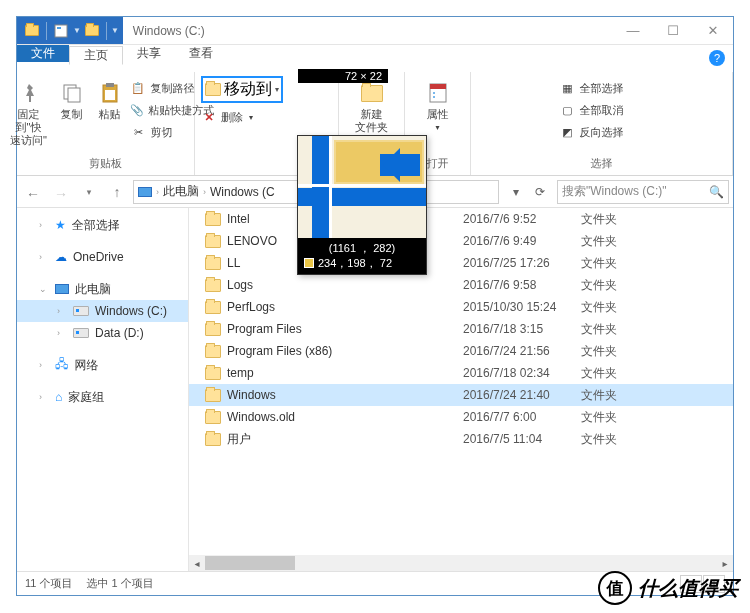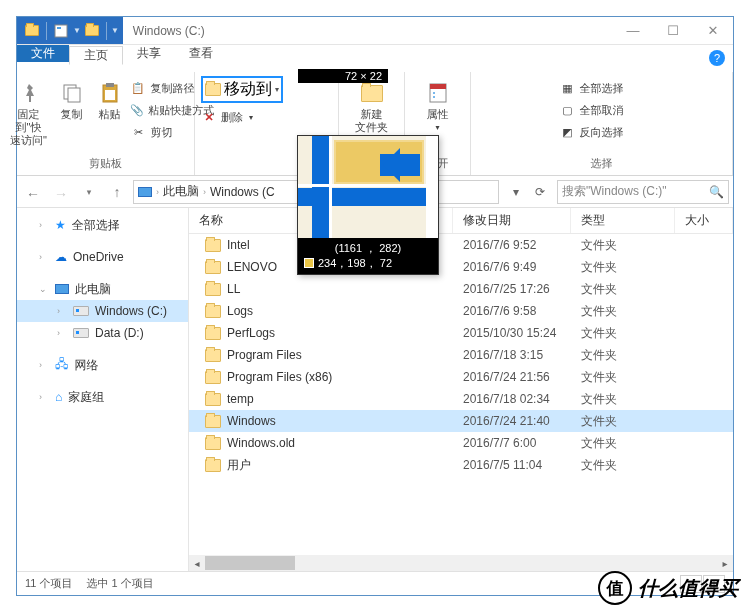--- a/index.html
+++ b/index.html
@@ -60,21 +60,21 @@
 .scroll-h .arr { width: 16px; height: 16px; display: flex; align-items: center; justify-content: center; color: #666; font-size: 10px; }
 .scroll-h .arr.right { margin-left: auto; }
 .statusbar { height: 24px; border-top: 1px solid #e1e1e1; display: flex; align-items: center; font-size: 11px; color: #555; padding: 0 8px; gap: 14px; }
 .viewbtns { margin-left: auto; display: flex; gap: 1px; }
 .viewbtns div { width: 22px; height: 18px; border: 1px solid #d0d0d0; display: flex; align-items: center; justify-content: center; font-size: 10px; color: #666; }
 .fic { width: 16px; height: 13px; background: #ffe29a; border: 1px solid #e0b85a; border-radius: 1px; position: relative; flex-shrink: 0; }
 .fic::before { content: ""; position: absolute; top: -3px; left: 0; width: 7px; height: 3px; background: #ffe29a; border: 1px solid #e0b85a; border-bottom: none; border-radius: 1px 1px 0 0; }
 .drive-ic { width: 16px; height: 10px; background: #e9e9e9; border: 1px solid #b0b0b0; border-radius: 1px; position: relative; }
 .drive-ic::after { content: ""; position: absolute; left: 2px; top: 2px; width: 3px; height: 3px; background: #1e90ff; }
 .pc-ic { width: 14px; height: 10px; background: #4da0e6; border: 1px solid #2a6ec0; }
-.zoom-overlay { position: absolute; left: 297px; top: 135px; width: 142px; background: #fff; border: 1px solid #333; box-shadow: 2px 2px 6px rgba(0,0,0,.25); z-index: 50; }
+.zoom-overlay { position: absolute; left: 297px; top: 135px; width: 130px; background: #fff; border: 1px solid #333; box-shadow: 2px 2px 6px rgba(0,0,0,.25); z-index: 50; }
 .zoom-img { width: 128px; height: 102px; background: #f5f0e0; position: relative; overflow: hidden; }
 .zoom-img .hbar { position: absolute; height: 18px; background: #0a6bd6; left: 0; right: 0; }
 .zoom-img .vbar { position: absolute; width: 18px; background: #0a6bd6; top: 0; bottom: 0; }
 .zoom-img .fbox { position: absolute; background: #ecc964; border: 2px solid #f2d88e; }
 .zoom-img .arrow { position: absolute; width: 40px; height: 22px; background: #0a6bd6; }
 .zoom-img .arrow::before { content:""; position:absolute; left:-14px; top:-6px; border:17px solid transparent; border-right-color:#0a6bd6; }
 .zoom-info { background: #000; color: #fff; font-size: 11px; padding: 3px 6px; line-height: 15px; }
 .zoom-info .swatch { display: inline-block; width: 10px; height: 10px; background: #eac648; border: 1px solid #fff; margin-right: 4px; vertical-align: -1px; }
 .watermark { position: absolute; right: 12px; bottom: 8px; display: flex; align-items: center; gap: 6px; color: #000; font-size: 20px; font-weight: 700; font-style: italic; z-index: 60; }
 .watermark .circ { width: 34px; height: 34px; border: 2px solid #000; border-radius: 50%; display: flex; align-items: center; justify-content: center; font-size: 17px; font-style: normal; background: #fff; }
@@ -299,26 +299,20 @@
         </div>
       <div class="side-gap"></div>
       <div class="side-item">
           <span class="si-exp">›</span>
           <span style="color:#1e90ff">⌂</span>
           <span>家庭组</span>
         </div>
     </div>
 
     <div class="main">
-      <div class="columns">
-        <div class="col name">名称</div>
-        <div class="col date">修改日期</div>
-        <div class="col type">类型</div>
-        <div class="col size">大小</div>
-      </div>
       <div class="filelist" id="filelist">
         <div class="row">
             <div class="c-name">
               <span class="fic"></span>
               <span>Intel</span>
             </div>
             <div class="c-date">2016/7/6 9:52</div>
             <div class="c-type">文件夹</div>
           </div>
           <div class="row">

